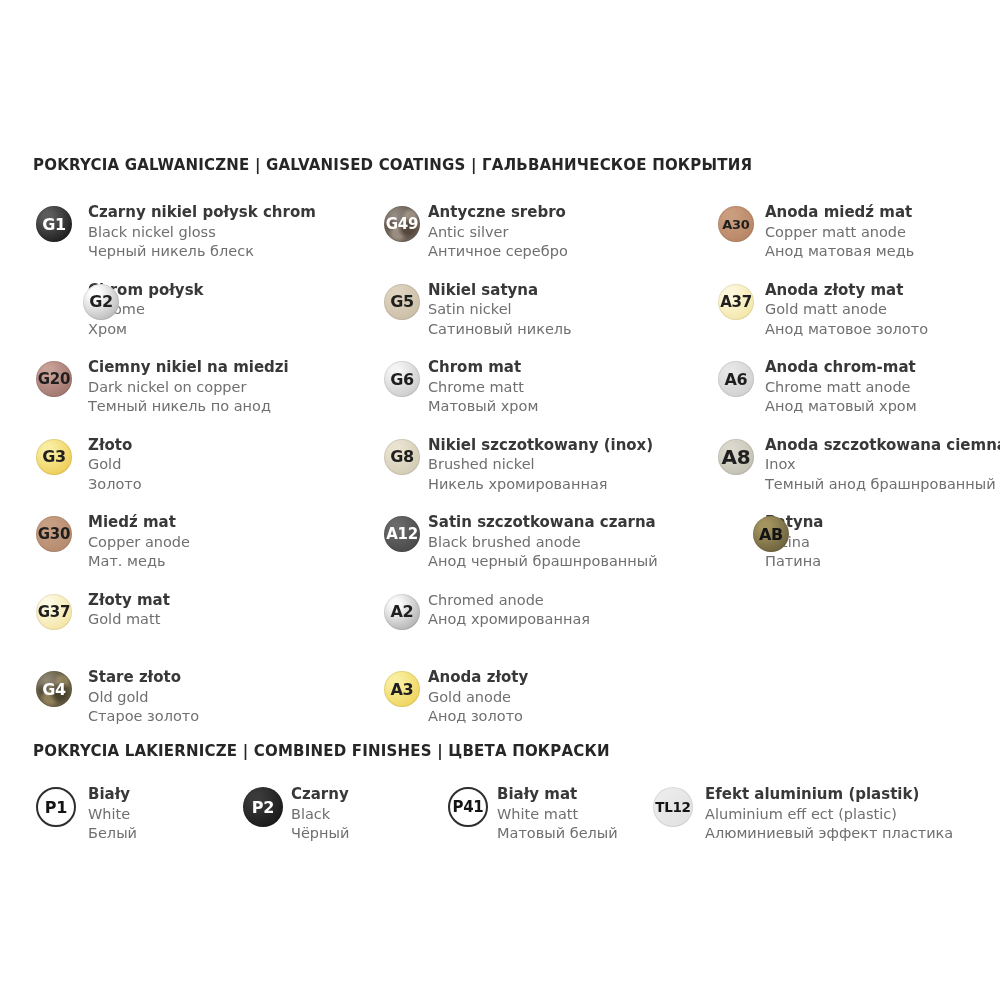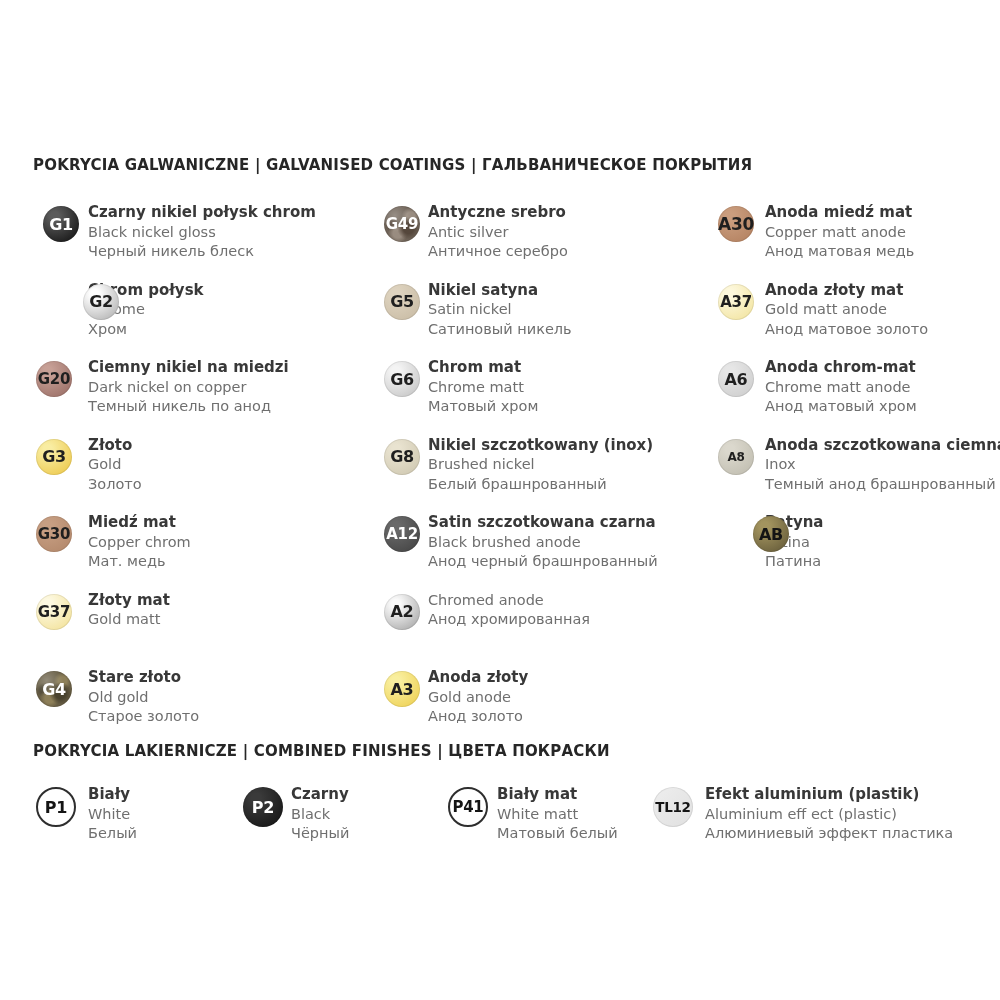--- a/index.html
+++ b/index.html
@@ -30,21 +30,21 @@
   .fin-3{left:653px;top:784px;} .fin-3 .labels{margin-left:52px;}
 </style>
 </head>
 <body>
 
 <div class="page">
   <h2 class="sec-title" id="sec-title-galvanised">POKRYCIA GALWANICZNE | GALVANISED COATINGS | ГАЛЬВАНИЧЕСКОЕ ПОКРЫТИЯ</h2>
 
   <div class="col col-1" id="gcol-0">
       <div class="item">
-    <span class="swatch" style="background: radial-gradient(circle at 33% 28%, rgb(91, 91, 91) 0px, rgb(91, 91, 91) 12%, rgb(22, 22, 22) 88%); margin-left: 7px;">
+    <span class="swatch" style="background: radial-gradient(circle at 33% 28%, rgb(91, 91, 91) 0px, rgb(91, 91, 91) 12%, rgb(22, 22, 22) 88%);">
       <span class="code" style="color: rgb(255, 255, 255); font-size: 16px;">G1</span>
     </span>
     <div class="labels">
       <div class="pl">Czarny nikiel połysk chrom</div>
       <div class="en">Black nickel gloss</div>
       <div class="ru">Черный никель блеск</div>
     </div>
   </div>
       <div class="item">
     <span class="swatch" style="background: radial-gradient(circle at 33% 28%, rgb(255, 255, 255) 0px, rgb(255, 255, 255) 12%, rgb(179, 179, 179) 88%); margin-left: 47px;">
@@ -75,21 +75,21 @@
       <div class="en">Gold</div>
       <div class="ru">Золото</div>
     </div>
   </div>
       <div class="item">
     <span class="swatch" style="background: radial-gradient(circle at 33% 28%, rgb(199, 159, 131) 0px, rgb(199, 159, 131) 12%, rgb(179, 136, 107) 88%);">
       <span class="code" style="color: rgb(31, 31, 31); font-size: 15px;">G30</span>
     </span>
     <div class="labels">
       <div class="pl">Miedź mat</div>
-      <div class="en">Copper chrom</div>
+      <div class="en">Copper anode</div>
       <div class="ru">Мат. медь</div>
     </div>
   </div>
       <div class="item">
     <span class="swatch" style="background: radial-gradient(circle at 33% 28%, rgb(253, 249, 226) 0px, rgb(253, 249, 226) 12%, rgb(243, 226, 154) 88%);">
       <span class="code" style="color: rgb(31, 31, 31); font-size: 15px;">G37</span>
     </span>
     <div class="labels">
       <div class="pl">Złoty mat</div>
       <div class="en">Gold matt</div>
@@ -137,21 +137,21 @@
       <div class="ru">Матовый хром</div>
     </div>
   </div>
       <div class="item">
     <span class="swatch" style="background: radial-gradient(circle at 33% 28%, rgb(233, 227, 208) 0px, rgb(233, 227, 208) 12%, rgb(207, 200, 177) 88%);">
       <span class="code" style="color: rgb(31, 31, 31); font-size: 16px;">G8</span>
     </span>
     <div class="labels">
       <div class="pl">Nikiel szczotkowany (inox)</div>
       <div class="en">Brushed nickel</div>
-      <div class="ru">Белый брашнрованный</div>
+      <div class="ru">Никель хромированная</div>
     </div>
   </div>
       <div class="item">
     <span class="swatch" style="background: radial-gradient(circle at 33% 28%, rgb(105, 105, 105) 0px, rgb(105, 105, 105) 12%, rgb(69, 69, 69) 88%);">
       <span class="code" style="color: rgb(255, 255, 255); font-size: 15px;">A12</span>
     </span>
     <div class="labels">
       <div class="pl">Satin szczotkowana czarna</div>
       <div class="en">Black brushed anode</div>
       <div class="ru">Анод черный брашнрованный</div>
@@ -173,21 +173,21 @@
     <div class="labels">
       <div class="pl">Anoda złoty</div>
       <div class="en">Gold anode</div>
       <div class="ru">Анод золото</div>
     </div>
   </div>
     </div>
   <div class="col col-3" id="gcol-2">
       <div class="item">
     <span class="swatch" style="background: radial-gradient(circle at 33% 28%, rgb(202, 157, 126) 0px, rgb(202, 157, 126) 12%, rgb(180, 130, 97) 88%);">
-      <span class="code" style="color: rgb(31, 31, 31); font-size: 17px;">A30</span>
+      <span class="code" style="color: rgb(31, 31, 31); font-size: 13px;">A30</span>
     </span>
     <div class="labels">
       <div class="pl">Anoda miedź mat</div>
       <div class="en">Copper matt anode</div>
       <div class="ru">Анод матовая медь</div>
     </div>
   </div>
       <div class="item">
     <span class="swatch" style="background: radial-gradient(circle at 33% 28%, rgb(253, 248, 221) 0px, rgb(253, 248, 221) 12%, rgb(242, 228, 160) 88%);">
       <span class="code" style="color: rgb(31, 31, 31); font-size: 15px;">A37</span>
@@ -203,21 +203,21 @@
       <span class="code" style="color: rgb(31, 31, 31); font-size: 16px;">A6</span>
     </span>
     <div class="labels">
       <div class="pl">Anoda chrom-mat</div>
       <div class="en">Chrome matt anode</div>
       <div class="ru">Анод матовый хром</div>
     </div>
   </div>
       <div class="item">
     <span class="swatch" style="background: radial-gradient(circle at 33% 28%, rgb(219, 216, 205) 0px, rgb(219, 216, 205) 12%, rgb(192, 189, 176) 88%);">
-      <span class="code" style="color: rgb(31, 31, 31); font-size: 12px;">A8</span>
+      <span class="code" style="color: rgb(31, 31, 31); font-size: 20px;">A8</span>
     </span>
     <div class="labels">
       <div class="pl">Anoda szczotkowana ciemna</div>
       <div class="en">Inox</div>
       <div class="ru">Темный анод брашнрованный</div>
     </div>
   </div>
       <div class="item">
     <span class="swatch" style="background: radial-gradient(circle at 33% 28%, rgb(163, 148, 95) 0px, rgb(163, 148, 95) 12%, rgb(102, 92, 58) 88%); margin-left: 35px;">
       <span class="code" style="color: rgb(20, 20, 20); font-size: 16px;">AB</span>

